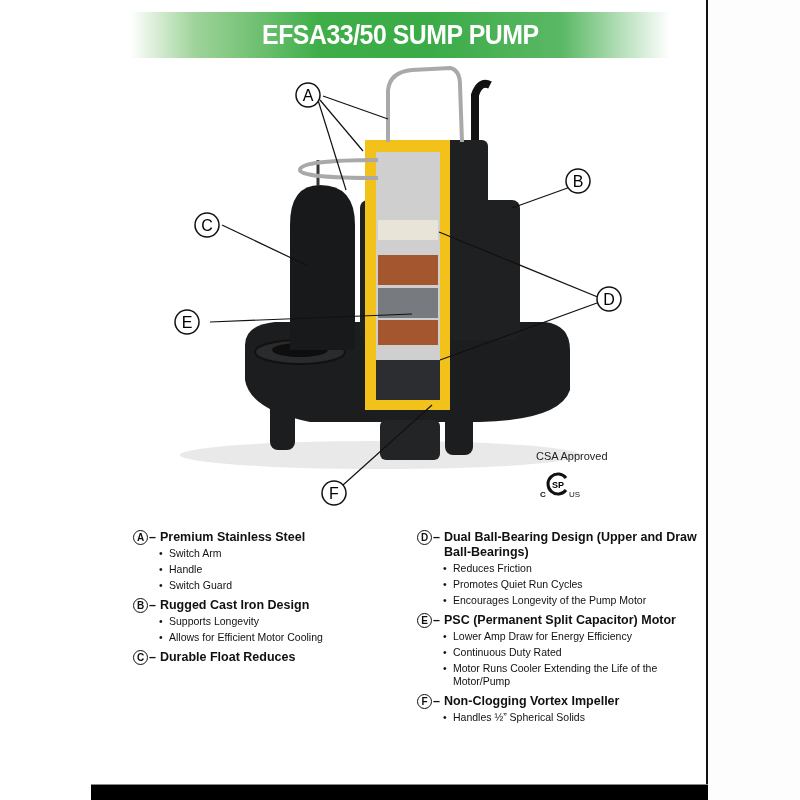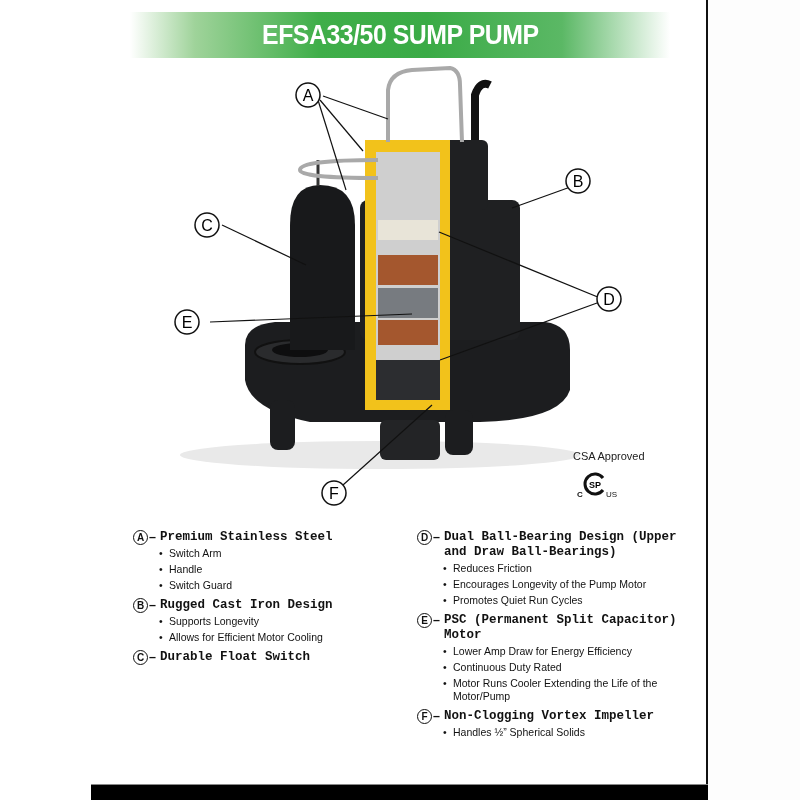--- a/index.html
+++ b/index.html
@@ -16,38 +16,38 @@
     background: linear-gradient(90deg, rgba(255,255,255,1) 0%, #9fd39a 12%, #3fae49 35%, #3aab46 55%, #5bb865 80%, rgba(255,255,255,1) 100%);
     display: flex; align-items: center; justify-content: center;
   }
   .title-text {
     color: #fff; font-weight: bold; font-size: 27px; letter-spacing: -0.5px;
     font-family: "Liberation Sans", sans-serif; transform: scaleX(0.92);
   }
 
   .diagram { position: absolute; left: 150px; top: 60px; width: 500px; height: 450px; }
 
-  .csa { position: absolute; left: 573px; top: 450px; width: 100px; }
+  .csa { position: absolute; left: 536px; top: 450px; width: 100px; }
   .csa-label { font-size: 11px; color: #222; display: block; }
   .csa-mark { position: relative; height: 40px; margin-top: 4px; }
   .csa-c { position: absolute; left: 4px; top: 24px; font-size: 8px; font-weight: bold; }
   .csa-us { position: absolute; left: 33px; top: 24px; font-size: 8px; font-weight: normal; }
   .csa-logo { position: absolute; left: 10px; top: 6px; }
 
   .features { position: absolute; top: 530px; font-size: 11px; line-height: 16px; }
   .col-left { left: 133px; width: 275px; }
   .col-right { left: 417px; width: 285px; }
   .feature { margin-bottom: 6px; }
   .feature-head { display: flex; align-items: flex-start; font-weight: bold; font-size: 12.5px; line-height: 15px; }
   .badge {
     flex: 0 0 auto; width: 15px; height: 15px; border: 1.5px solid #111; border-radius: 50%;
     font-size: 10px; font-weight: bold; display: flex; align-items: center; justify-content: center; line-height: 1;
   }
   .dash { margin: 0 4px 0 1px; }
-  .feature-title { flex: 1; font-family: Liberation Mono, monospace; }
+  .feature-title { flex: 1; }
   .bullets { list-style: none; margin-left: 26px; margin-top: 2px; }
   .bullets li { position: relative; padding-left: 10px; font-size: 10.5px; line-height: 13px; margin-bottom: 3px; }
   .bullets li::before { content: "•"; position: absolute; left: 0; top: 0; }
 </style>
 </head>
 <body>
 
 <div class="right-pane"></div>
 <div class="right-rule"></div>
 <div class="bottom-rule"></div>
@@ -150,36 +150,36 @@
     </div>
     <ul class="bullets">
       <li>Supports Longevity</li>
       <li>Allows for Efficient Motor Cooling</li>
     </ul>
   </div>
   <div class="feature">
     <div class="feature-head">
       <span class="badge">C</span>
       <span class="dash">–</span>
-      <span class="feature-title">Durable Float Switch</span>
+      <span class="feature-title">Durable Float Reduces</span>
     </div>
   </div>
 </div>
 
 <div class="features col-right">
   <div class="feature">
     <div class="feature-head">
       <span class="badge">D</span>
       <span class="dash">–</span>
       <span class="feature-title">Dual Ball-Bearing Design (Upper and Draw Ball-Bearings)</span>
     </div>
     <ul class="bullets">
       <li>Reduces Friction</li>
+      <li>Promotes Quiet Run Cycles</li>
       <li>Encourages Longevity of the Pump Motor</li>
-      <li>Promotes Quiet Run Cycles</li>
     </ul>
   </div>
   <div class="feature">
     <div class="feature-head">
       <span class="badge">E</span>
       <span class="dash">–</span>
       <span class="feature-title">PSC (Permanent Split Capacitor) Motor</span>
     </div>
     <ul class="bullets">
       <li>Lower Amp Draw for Energy Efficiency</li>

